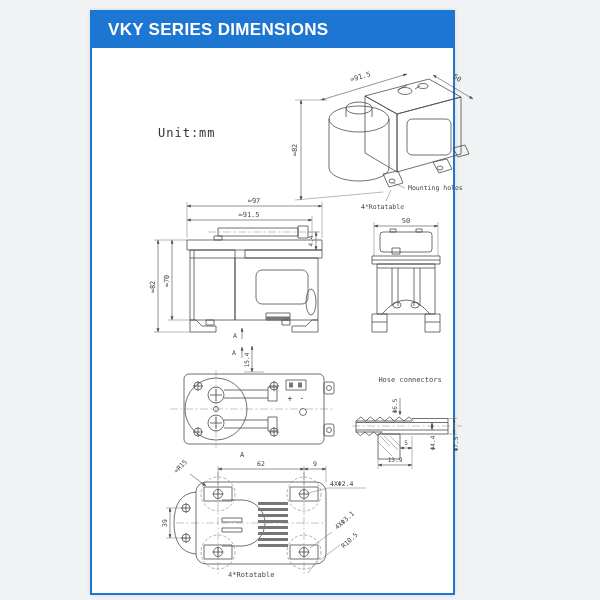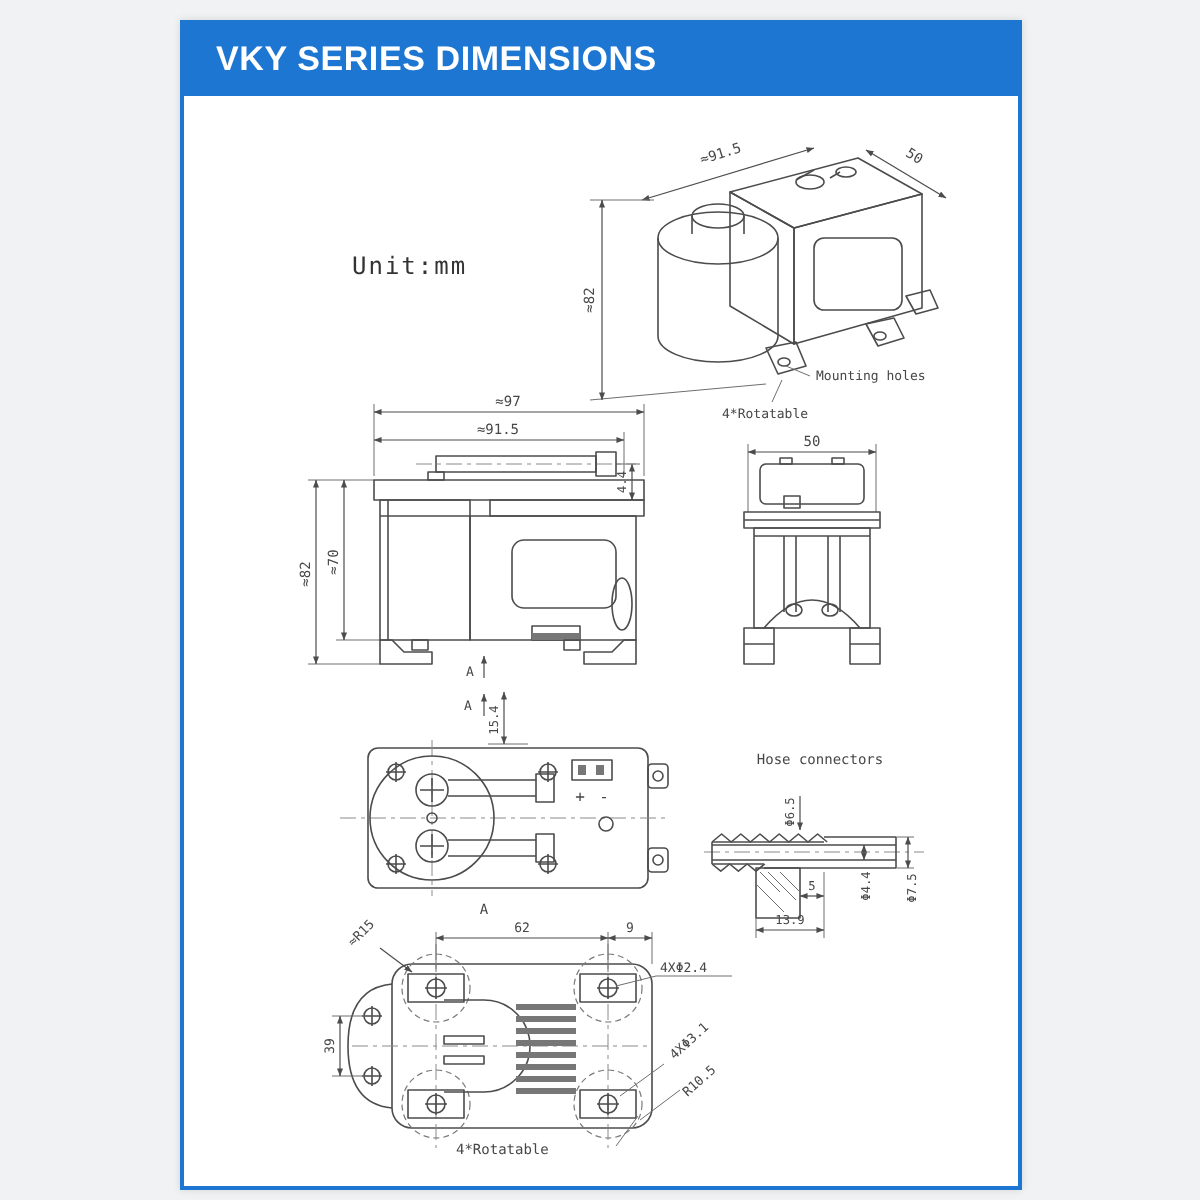--- a/index.html
+++ b/index.html
@@ -2,33 +2,33 @@
 <html><head>
 <meta charset="utf-8">
 <style>
   html,body { margin:0; padding:0; }
   body {
     width:600px; height:600px; position:relative;
     background:#f1f2f3;
     font-family:"Liberation Sans", sans-serif;
   }
   .page {
-    position:absolute; left:90px; top:10px; width:421px; height:585px;
+    position:absolute; left:90px; top:10px; width:365px; height:585px;
     background:#ffffff; border:2px solid #1d76d2; box-sizing:border-box;
     box-shadow:0 0 4px rgba(0,0,0,.12);
   }
   .header {
     height:36px; background:#1d76d2; display:flex; align-items:center;
     padding-left:16px;
   }
   .header .title {
     color:#ffffff; font-size:17px; font-weight:bold; letter-spacing:.3px; margin:0;
   }
   .unit {
-    position:absolute; left:84px; top:114px;
+    position:absolute; left:66px; top:114px;
     font-family:"DejaVu Sans Mono", monospace; font-size:12px; color:#333;
     letter-spacing:1px;
   }
   svg.view { position:absolute; overflow:visible; }
   svg text {
     font-family:"DejaVu Sans Mono", monospace; fill:#474747;
     text-anchor:middle;
   }
   .t7 { font-size:7px; } .t65 { font-size:6.5px; } .t6 { font-size:6.1px; }
   .ts { text-anchor:start; }

